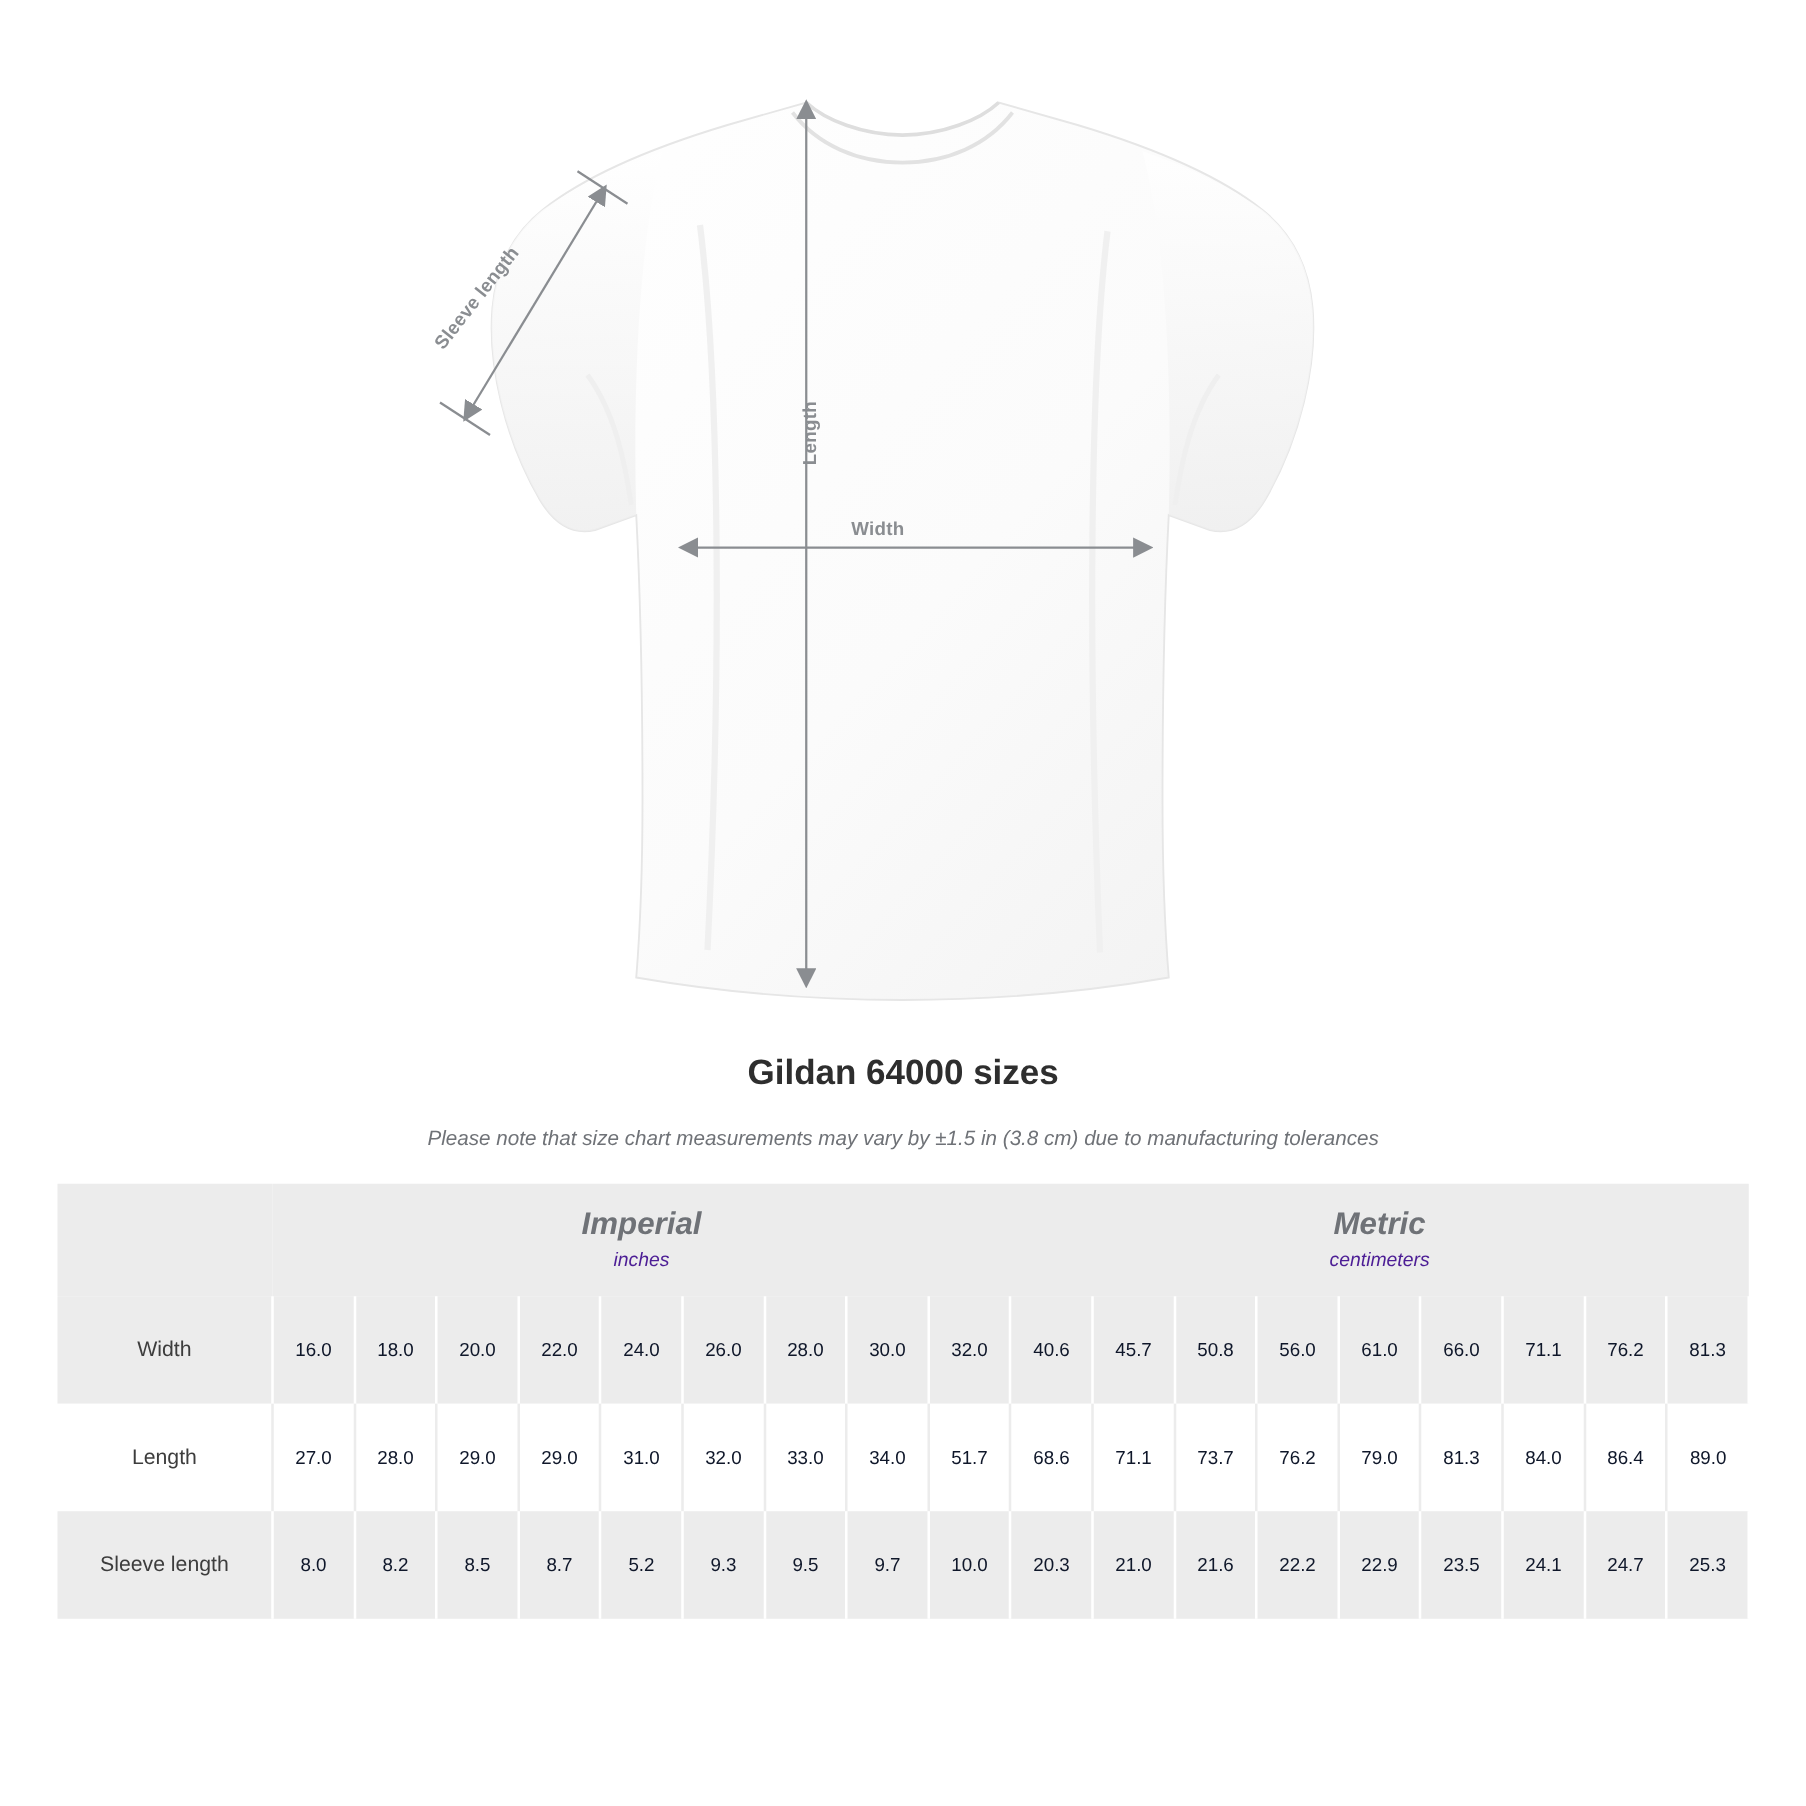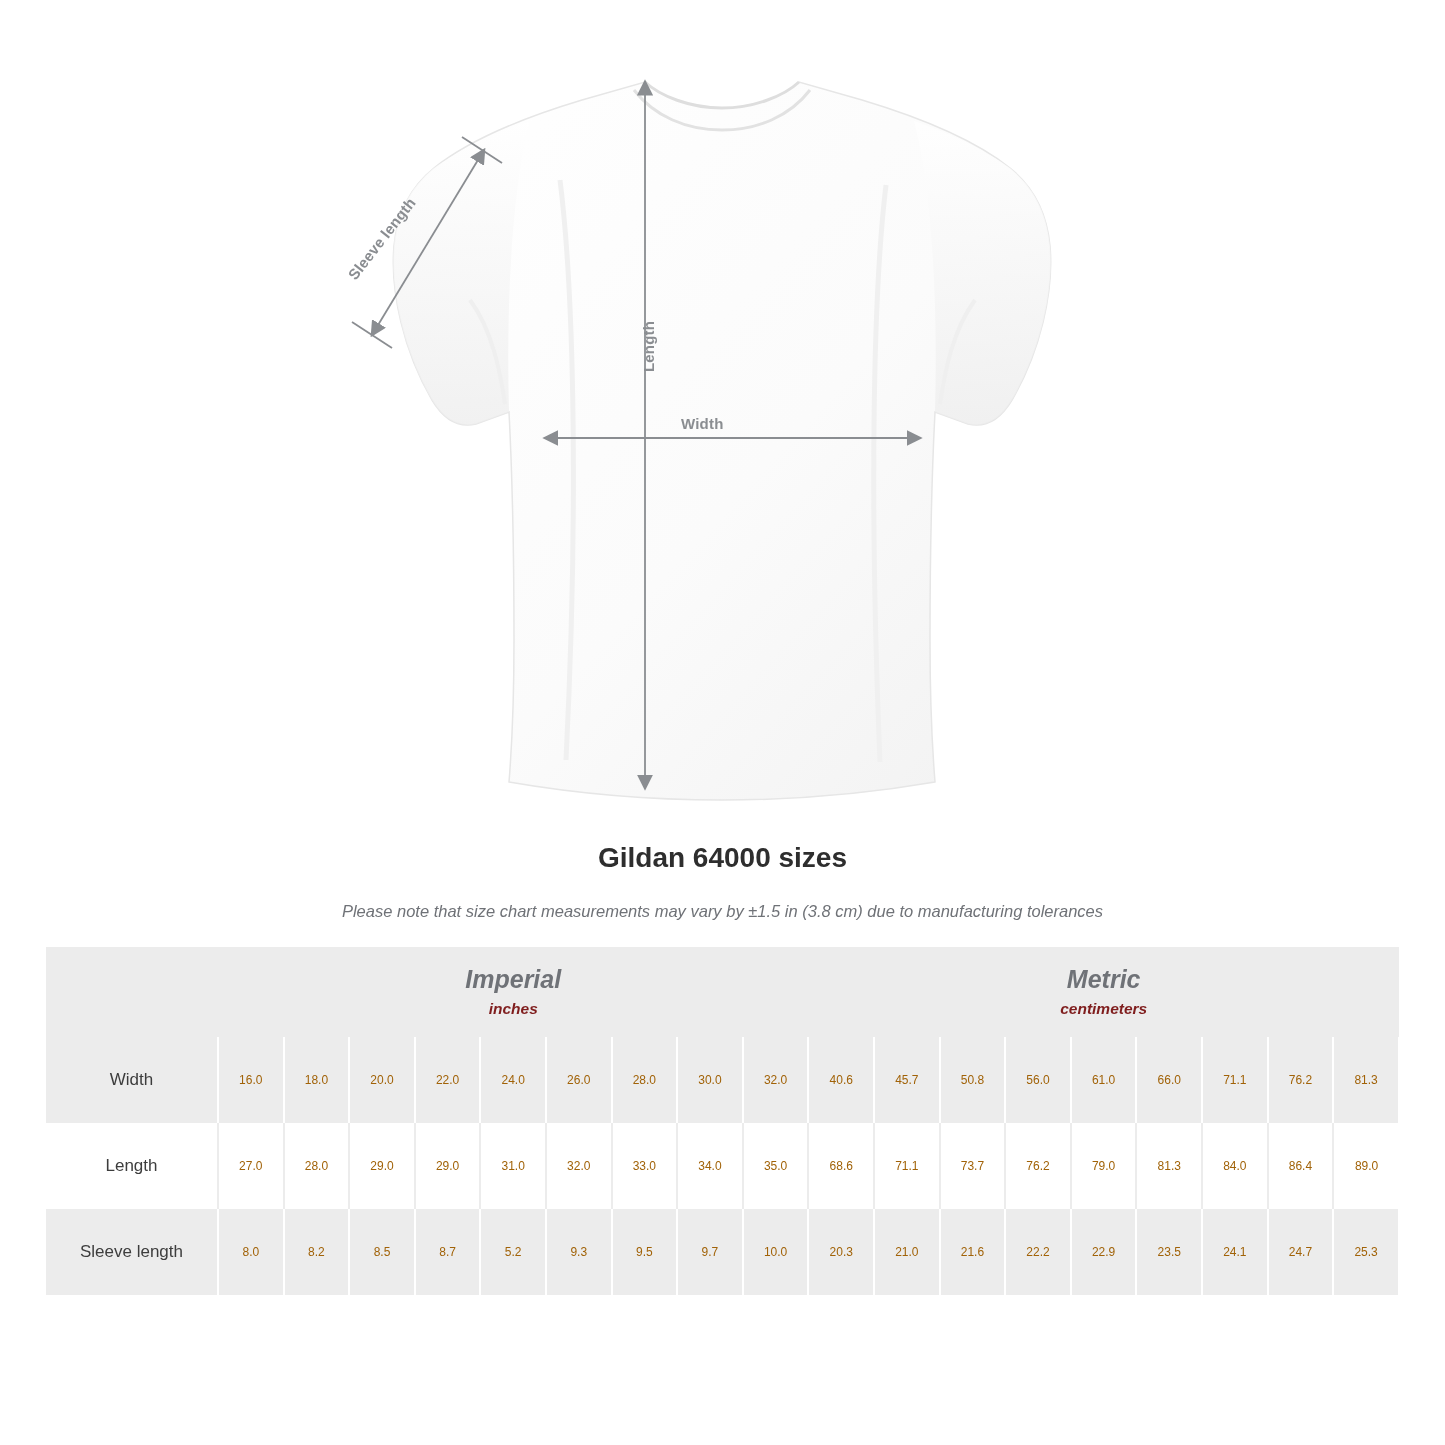--- a/index.html
+++ b/index.html
@@ -102,40 +102,39 @@
   .sys-name {
     font-size: 25px;
     font-style: italic;
     font-weight: bold;
     color: #6f7277;
     line-height: 1.1;
   }
   .sys-unit {
     font-size: 15.5px;
     font-style: italic;
-    color: #7f1d1d;
+    color: #4c1d95;
     margin-top: 7px;
-    font-weight: bold;
   }
 
   .row-header td {
     height: 84px;
     font-size: 17px;
     font-weight: bold;
     color: #3d3d3d;
     background: #ffffff;
     border-right: 2px solid #ececec;
   }
   .row-header td:last-child { border-right: none; }
   .row-header td.rowlabel { font-size: 17px; border-right: 2px solid #ececec; }
 
   .data-row td {
     height: 84px;
-    font-size: 12px;
-    color: #a16207;
+    font-size: 15px;
+    color: #0f172a;
     border-right: 2px solid #ffffff;
   }
   .data-row td:last-child { border-right: none; }
   .data-row.shaded td {
     background: #ececec;
     border-right: 2px solid #ffffff;
   }
   .data-row.plain td {
     background: #ffffff;
     border-right: 2px solid #ececec;
@@ -293,21 +292,21 @@
       <tr class="data-row plain">
         <td class="rowlabel">Length</td>
         <td>27.0</td>
         <td>28.0</td>
         <td>29.0</td>
         <td>29.0</td>
         <td>31.0</td>
         <td>32.0</td>
         <td>33.0</td>
         <td>34.0</td>
-        <td>35.0</td>
+        <td>51.7</td>
         <td>68.6</td>
         <td>71.1</td>
         <td>73.7</td>
         <td>76.2</td>
         <td>79.0</td>
         <td>81.3</td>
         <td>84.0</td>
         <td>86.4</td>
         <td>89.0</td>
       </tr>

